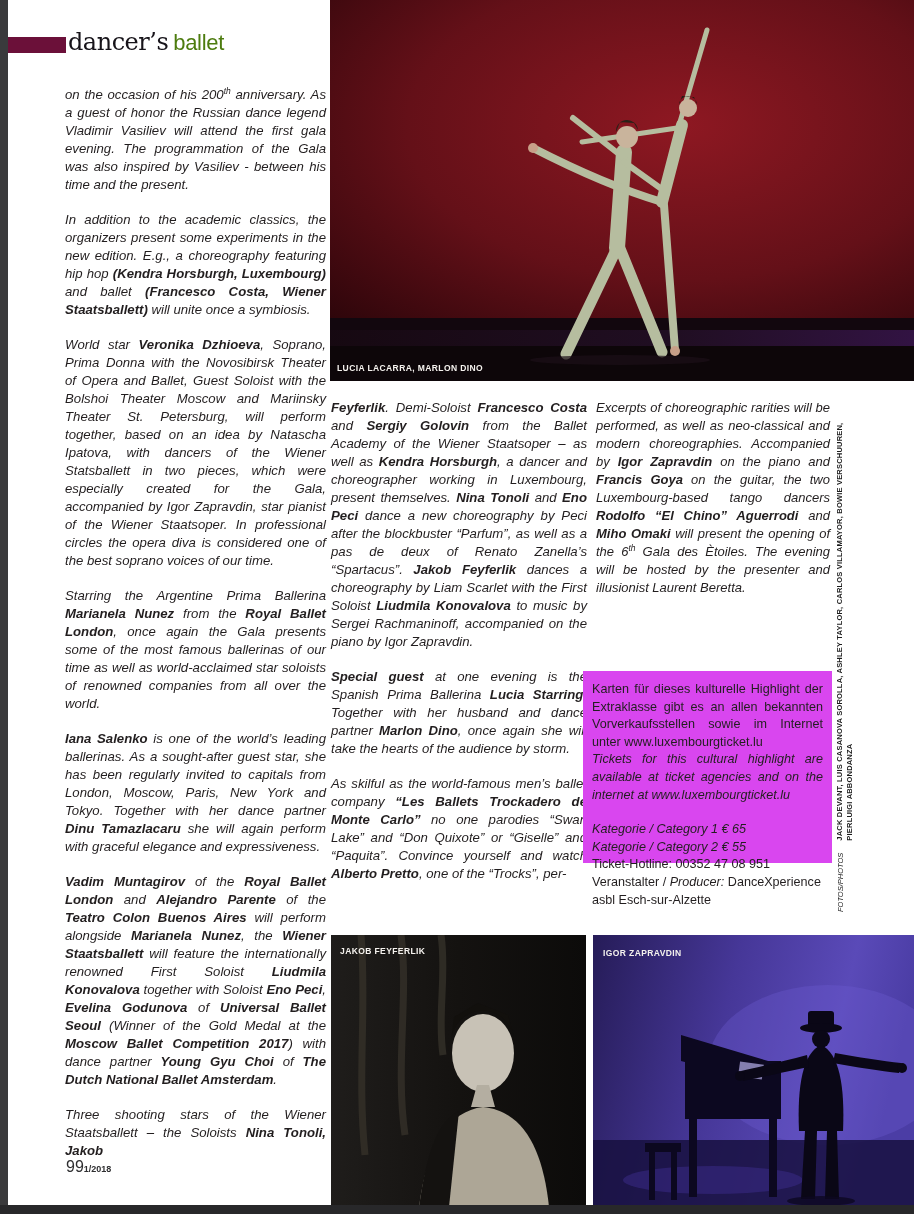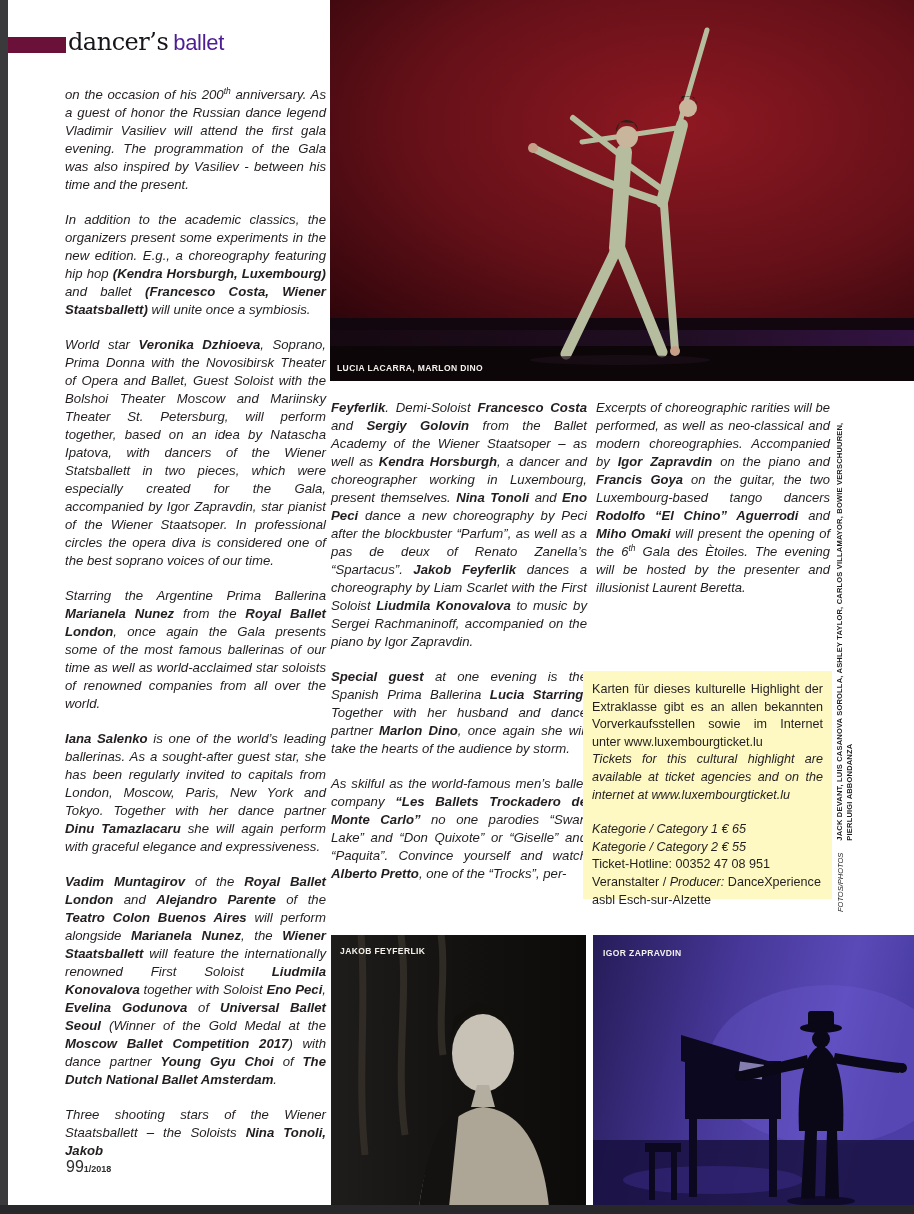--- a/index.html
+++ b/index.html
@@ -7,36 +7,36 @@
         font-family:"Liberation Sans",sans-serif;}
   
   .edge-left{position:absolute;left:0;top:0;width:8px;height:1214px;background:#3a3a3c;}
   .edge-bottom{position:absolute;left:0;top:1205px;width:914px;height:9px;background:#28282a;}
 
   
   .brand-bar{position:absolute;left:8px;top:37px;width:58px;height:16px;background:#6b1039;}
   .brand{position:absolute;left:68px;top:28px;white-space:nowrap;}
   .brand .bold{font-family:"DejaVu Serif","Liberation Serif",serif;font-weight:normal;
                font-size:24px;color:#17141a;letter-spacing:-0.5px;}
-  .brand .light{font-size:22px;color:#4c1d95;margin-left:5px;letter-spacing:-0.3px;}
+  .brand .light{font-size:22px;color:#4d7c0f;margin-left:5px;letter-spacing:-0.3px;}
 
   
   .col{position:absolute;font-style:italic;font-size:13.2px;line-height:18px;color:#221e1f;}
   .col .para{margin:0 0 17px 0;text-align:justify;}
   .col .para:last-child{margin-bottom:0;}
   .b{font-weight:bold;}
   .i{font-style:italic;}
   .sup{vertical-align:super;font-size:8.5px;line-height:0;}
 
   #col1{left:65px;top:86px;width:261px;}
   #col2{left:331px;top:399px;width:256px;}
   #col3{left:596px;top:399px;width:234px;font-size:13px;}
 
   
-  .tbox{position:absolute;left:583px;top:671px;width:249px;height:228px;background:#fef9c3;
+  .tbox{position:absolute;left:583px;top:671px;width:249px;height:192px;background:#d946ef;
         box-sizing:border-box;padding:10px 9px;font-size:12.6px;line-height:17.6px;color:#221e1f;}
   .tbox .para{margin:0;}
   .tbox .de{font-style:normal;}
   .tbox .en{font-style:italic;}
   .tbox .j{text-align:justify;}
   .tbox .gap{height:17px;}
 
   
   .photo{position:absolute;overflow:hidden;}
   #photo-main{left:330px;top:0;width:584px;height:381px;}

